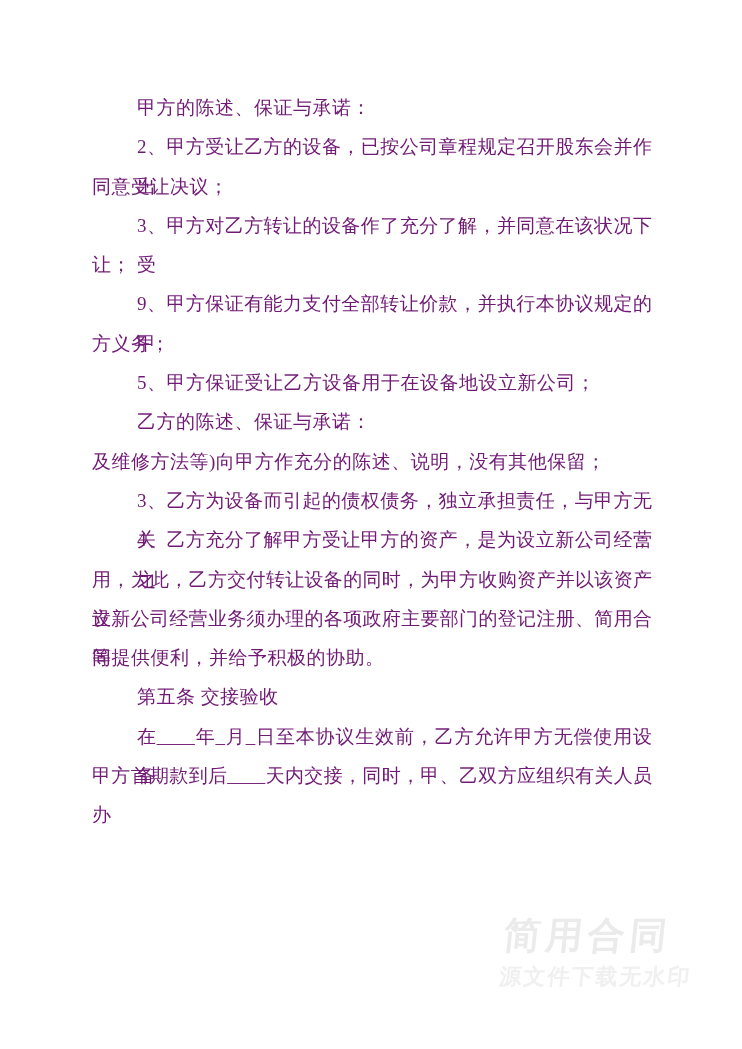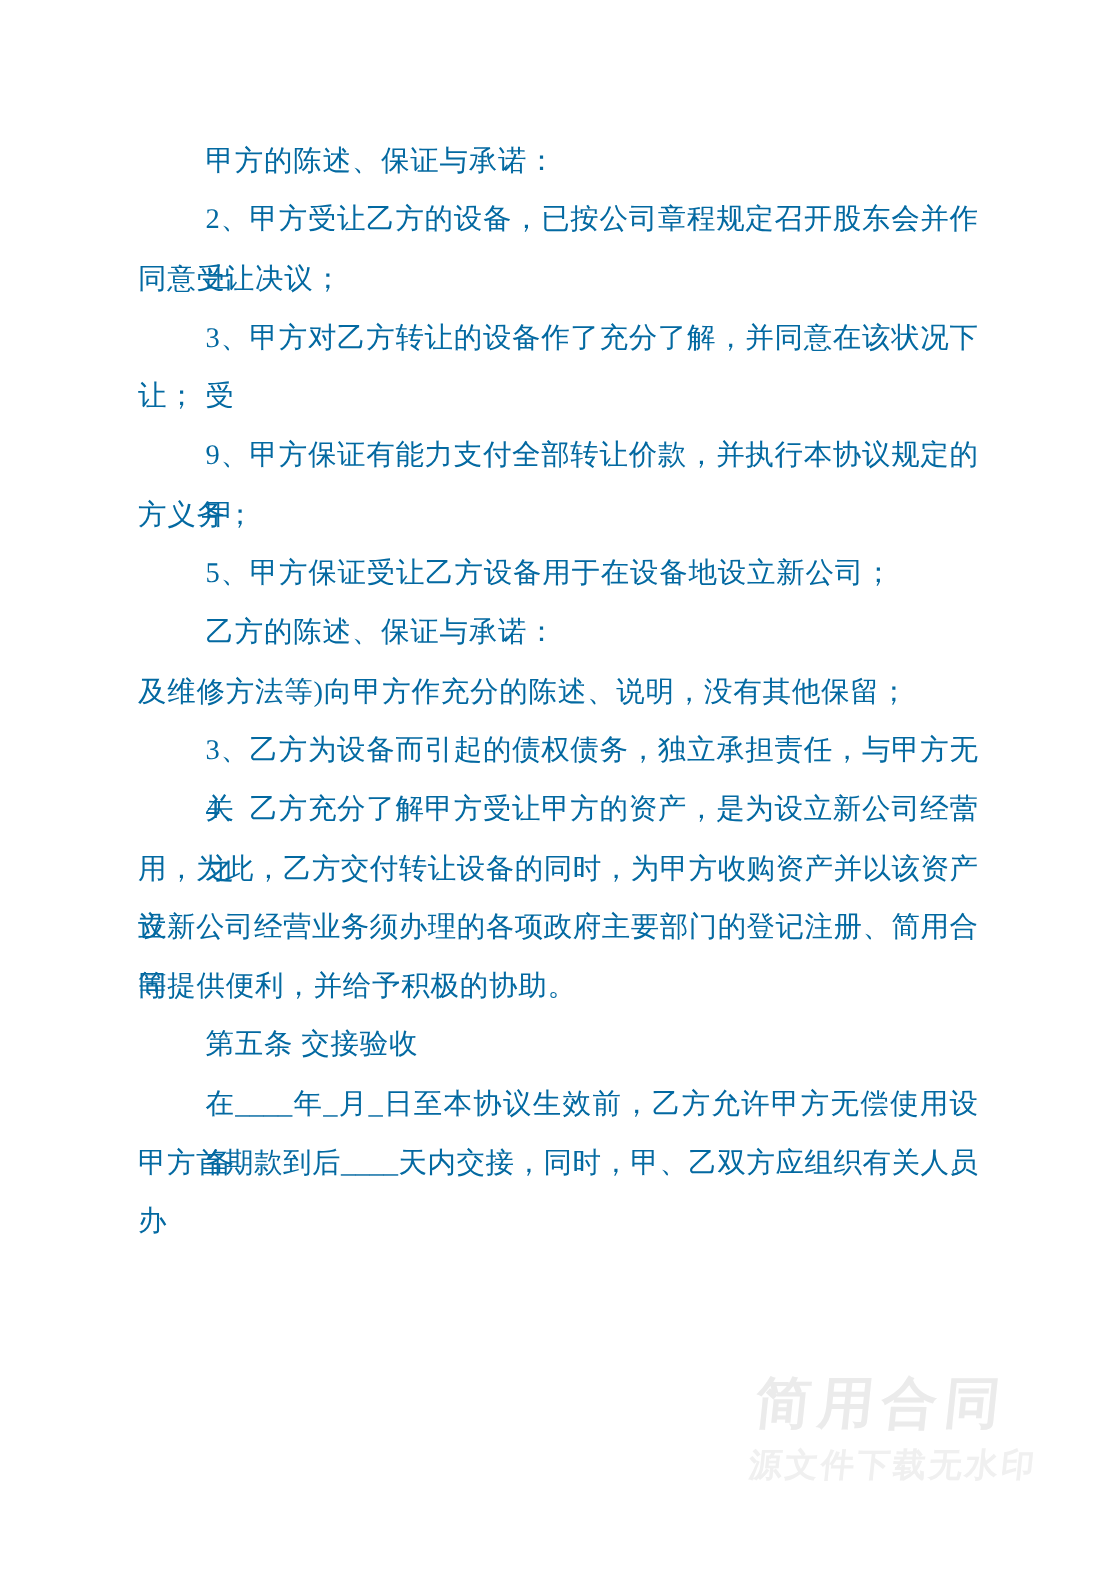--- a/index.html
+++ b/index.html
@@ -62,21 +62,21 @@
     line-height: 26px;
     letter-spacing: 2px;
     color: #f0f0f0;
   }
 </style>
 </head>
 <body>
 
 <div class="page">
 
-  <div class="doc-body" id="doc-lines" style="color: #0369a1;">
+  <div class="doc-body" id="doc-lines" style="color: #701a75;">
 
   <div class="doc-line indent">甲方的陈述、保证与承诺：</div>
       <div class="doc-line indent justify">2、甲方受让乙方的设备，已按公司章程规定召开股东会并作出</div>
       <div class="doc-line">同意受让决议；</div>
       <div class="doc-line indent justify">3、甲方对乙方转让的设备作了充分了解，并同意在该状况下受</div>
       <div class="doc-line">让；</div>
       <div class="doc-line indent justify">9、甲方保证有能力支付全部转让价款，并执行本协议规定的甲</div>
       <div class="doc-line">方义务；</div>
       <div class="doc-line indent">5、甲方保证受让乙方设备用于在设备地设立新公司；</div>
       <div class="doc-line indent">乙方的陈述、保证与承诺：</div>

